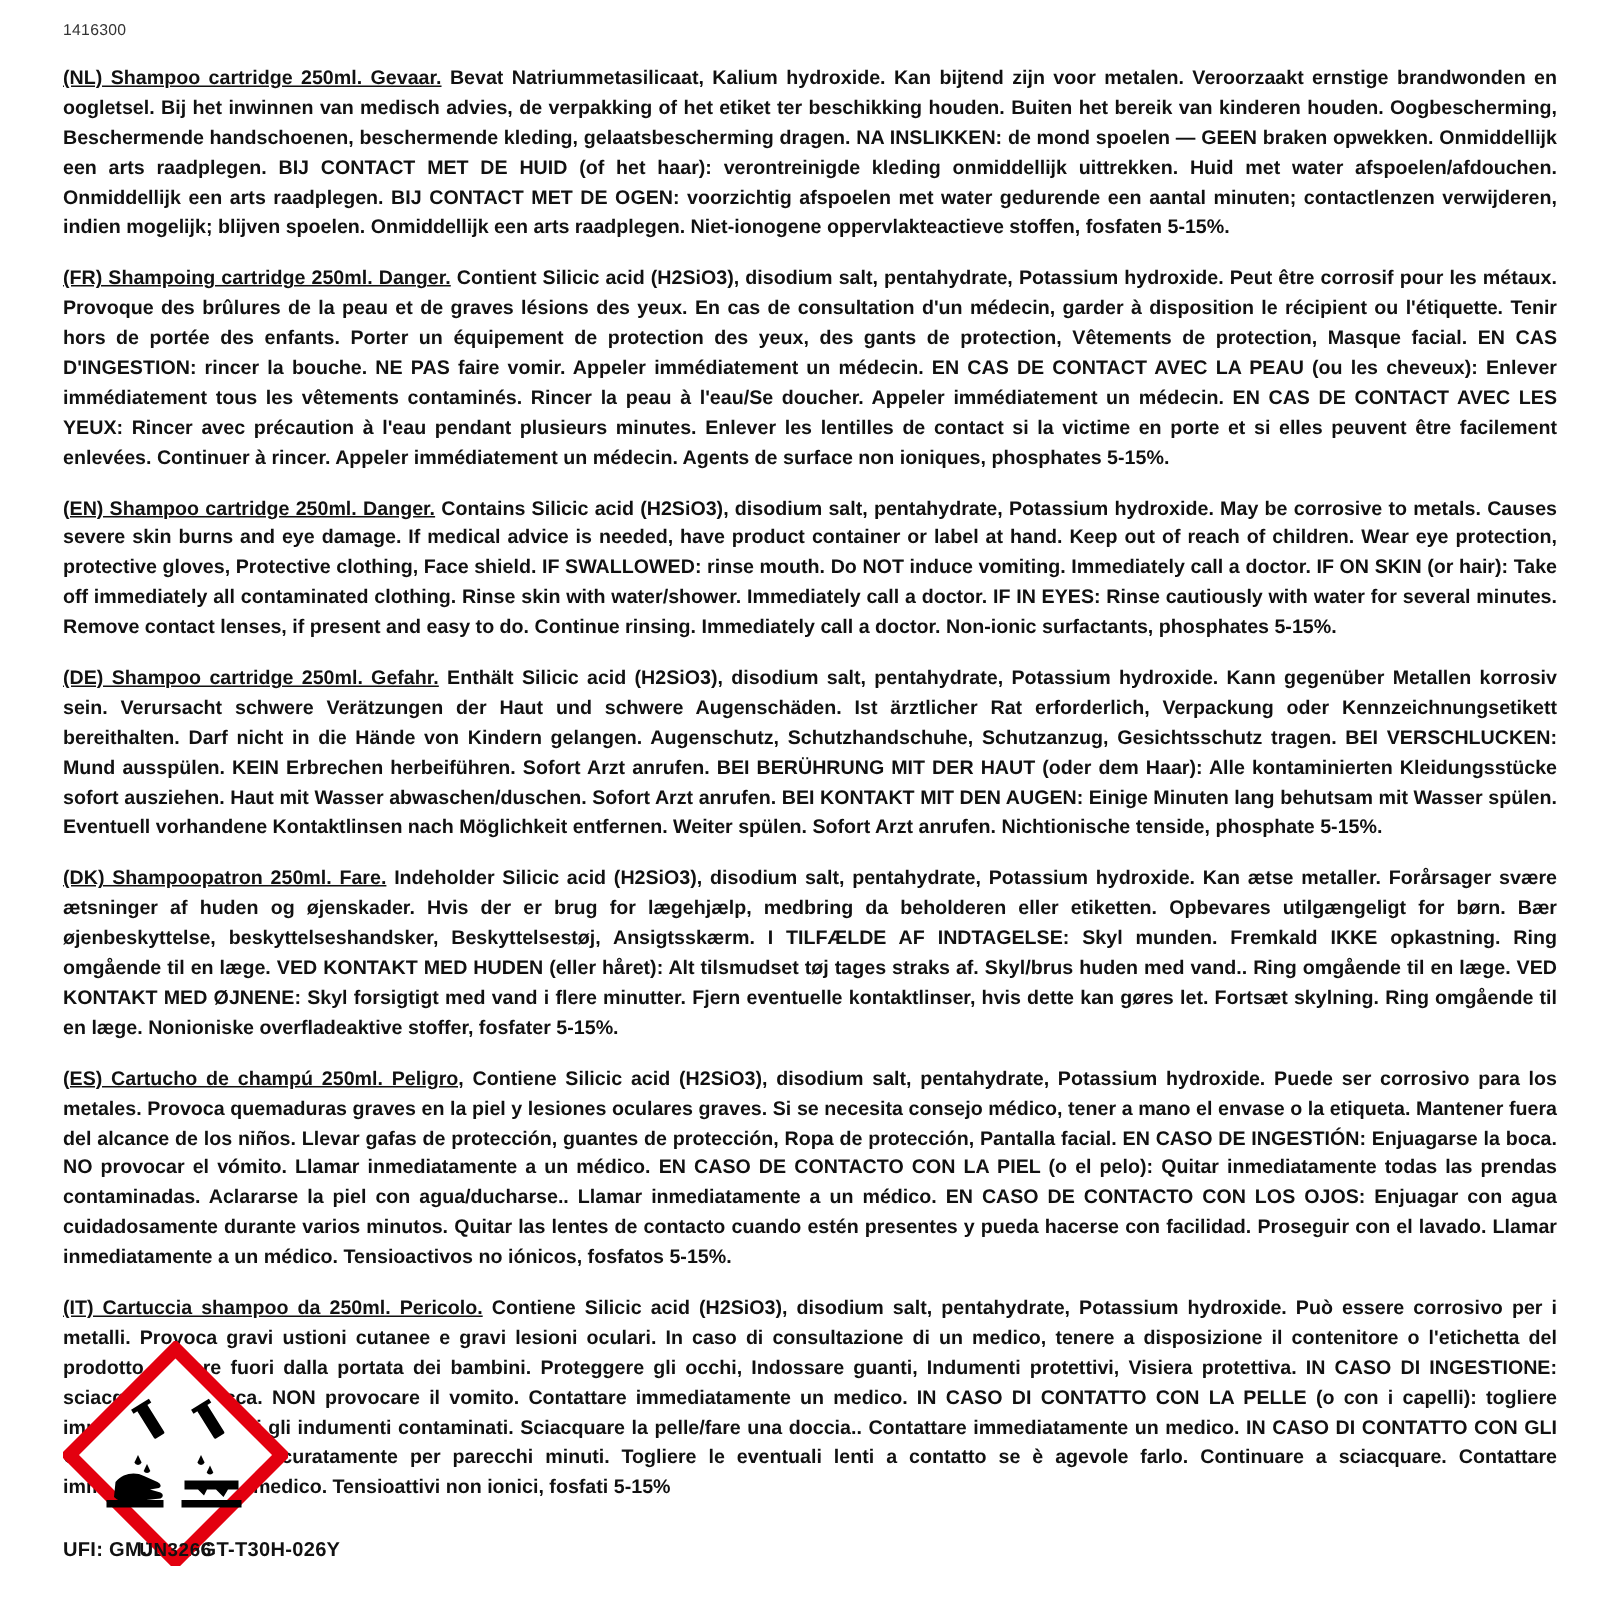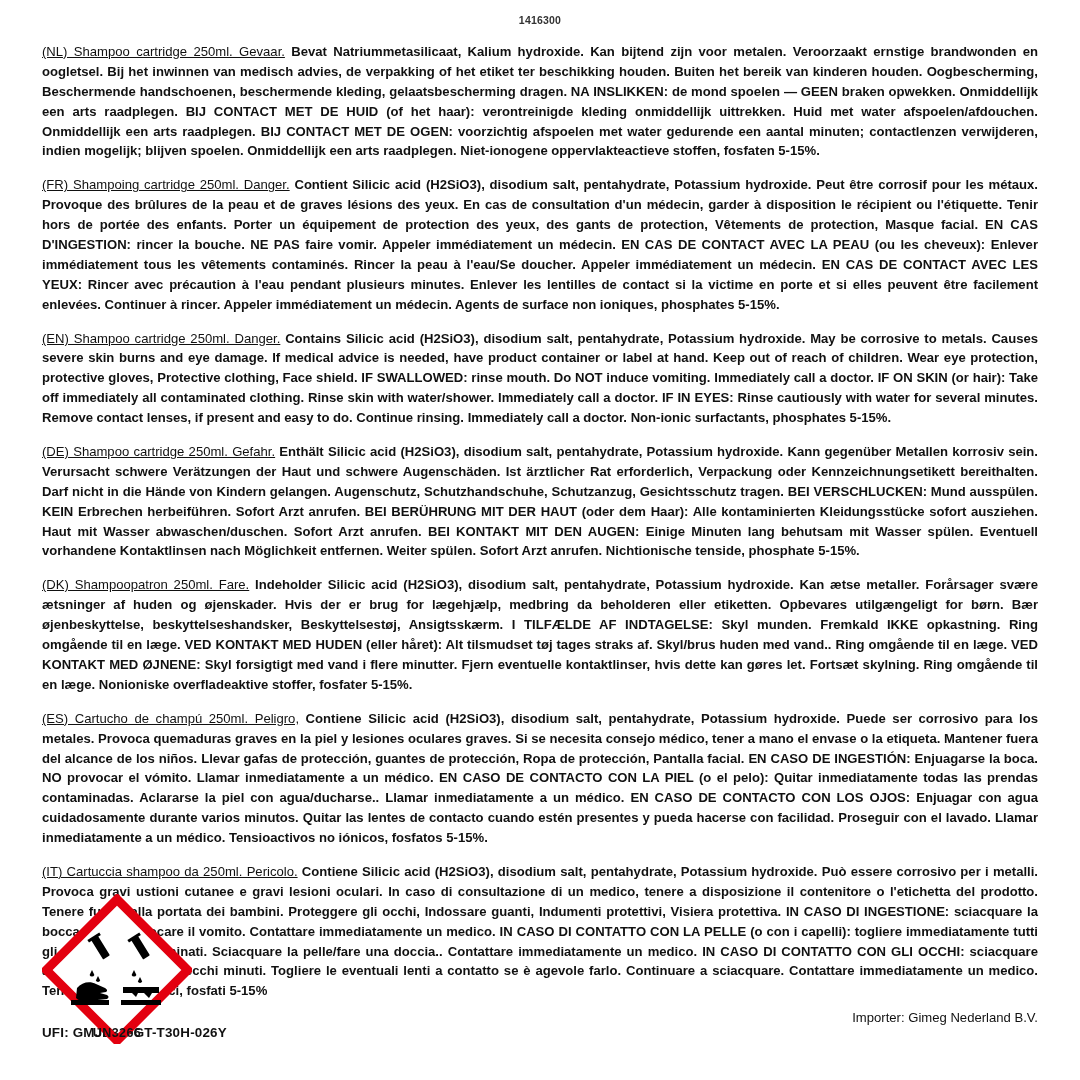--- a/index.html
+++ b/index.html
@@ -17,39 +17,38 @@
   }
   .page {
     position: absolute;
     left: 0; top: 0;
     width: 1080px;
     height: 1080px;
     box-sizing: border-box;
     padding: 14px 42px 0 42px;
   }
   .doc-code {
-    text-align: center;
+    text-align: left;
     font-size: 10.5px;
     color: #333;
     letter-spacing: 0.2px;
     margin: 0 0 16px 0;
-    font-weight: bold;
   }
   .sections {
     display: block;
   }
   .section {
     font-size: 13.1px;
     line-height: 1.52;
     text-align: justify;
     margin: 0 0 14px 0;
     color: #111;
   }
   .section .lead {
-    font-weight: normal;
+    font-weight: bold;
     text-decoration: underline;
   }
   .section .body {
     font-weight: bold;
   }
   .ufi {
     margin-top: 24px;
     margin-bottom: 16px;
     font-size: 13.4px;
     font-weight: bold;
@@ -168,18 +167,17 @@
 
             <path d="M 6 21 l 36 0 l 0 6 l -7 0 l -3 5 l -5 -5 l -6 0 l -2 4 l -4 -4 l -9 0 z"></path>
             <rect x="4" y="34" width="40" height="5"></rect>
           </g>
         </g>
       </svg>
       <div class="un-number">UN3266</div>
     </div>
 
     <div class="importer">
-      <div>Importer: Gimeg Nederland B.V.</div>
     </div>
 
   </div>
 
 </div>
 
 </body></html>

